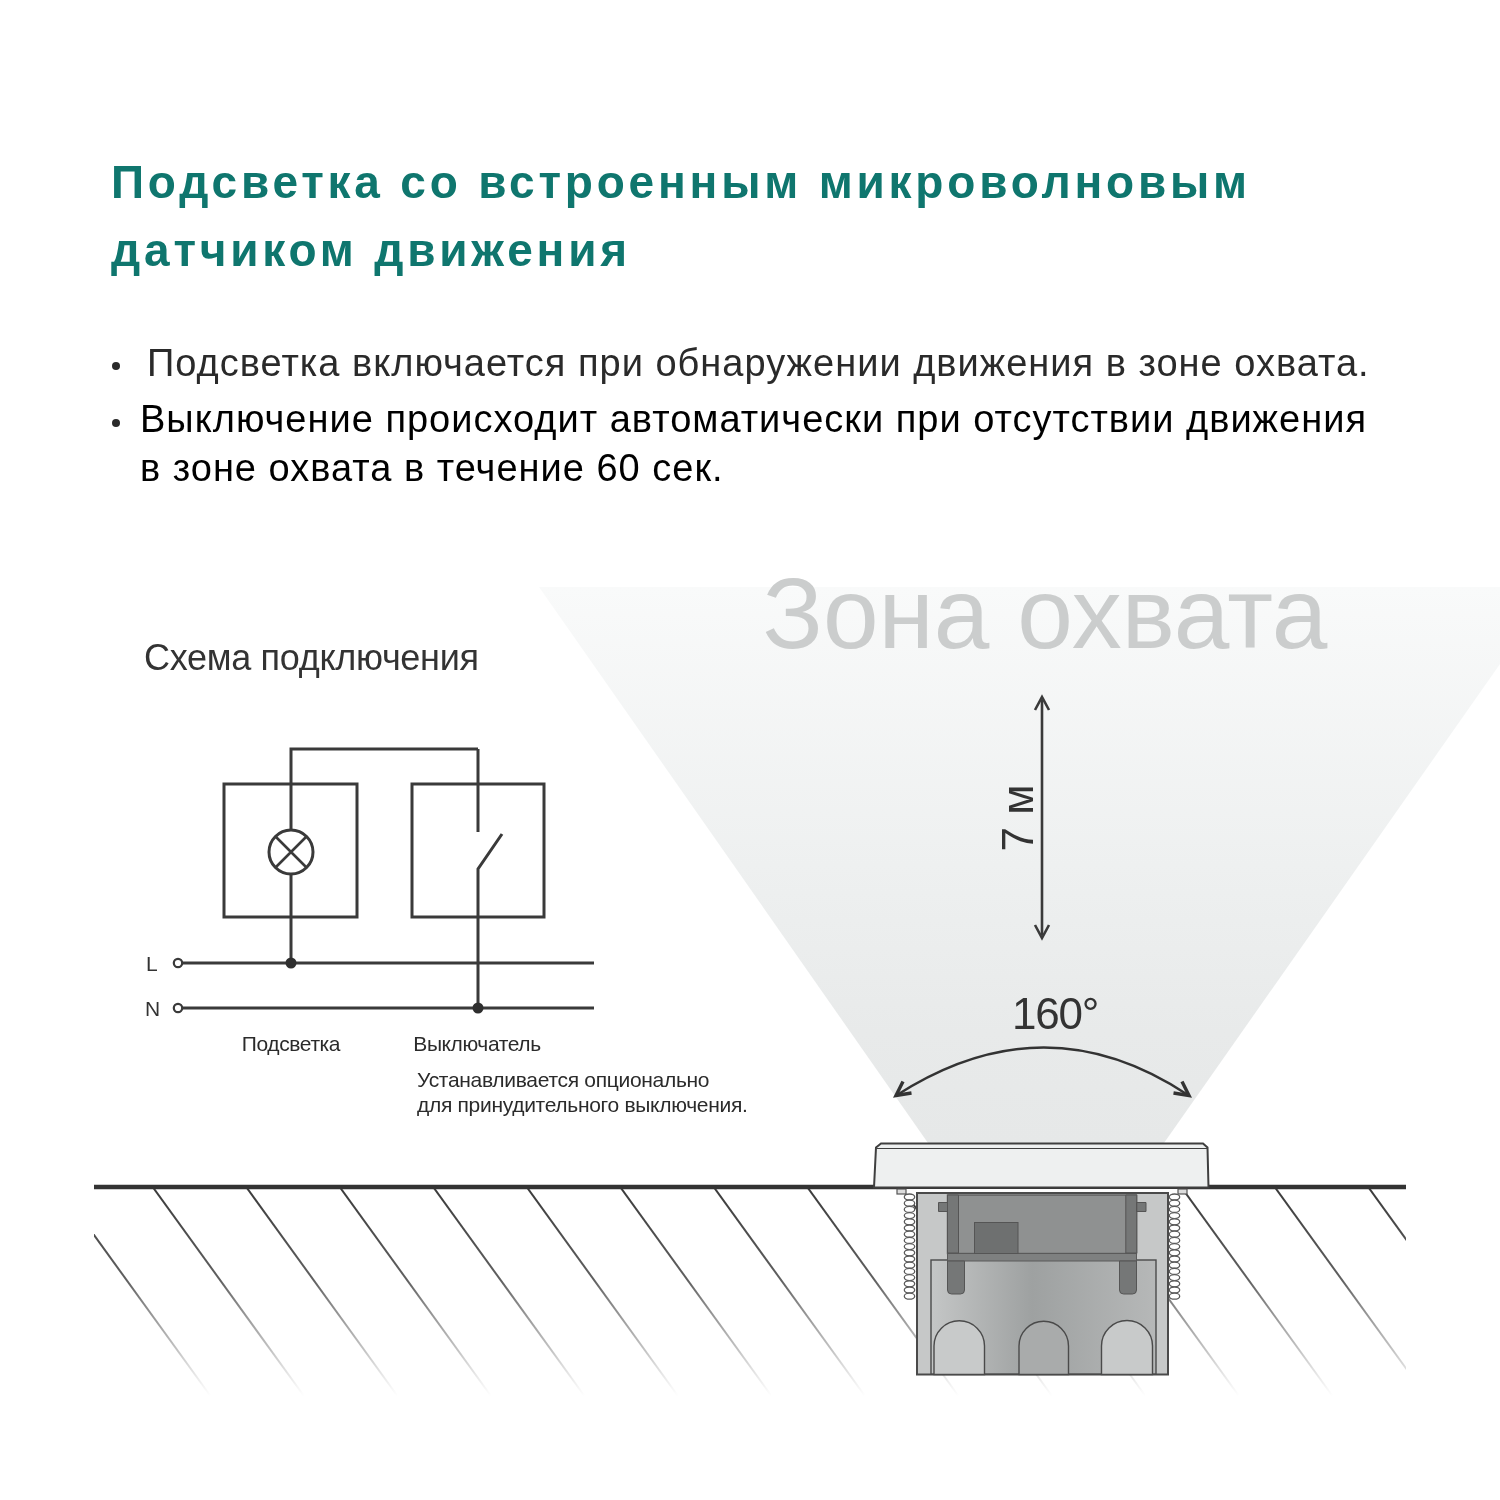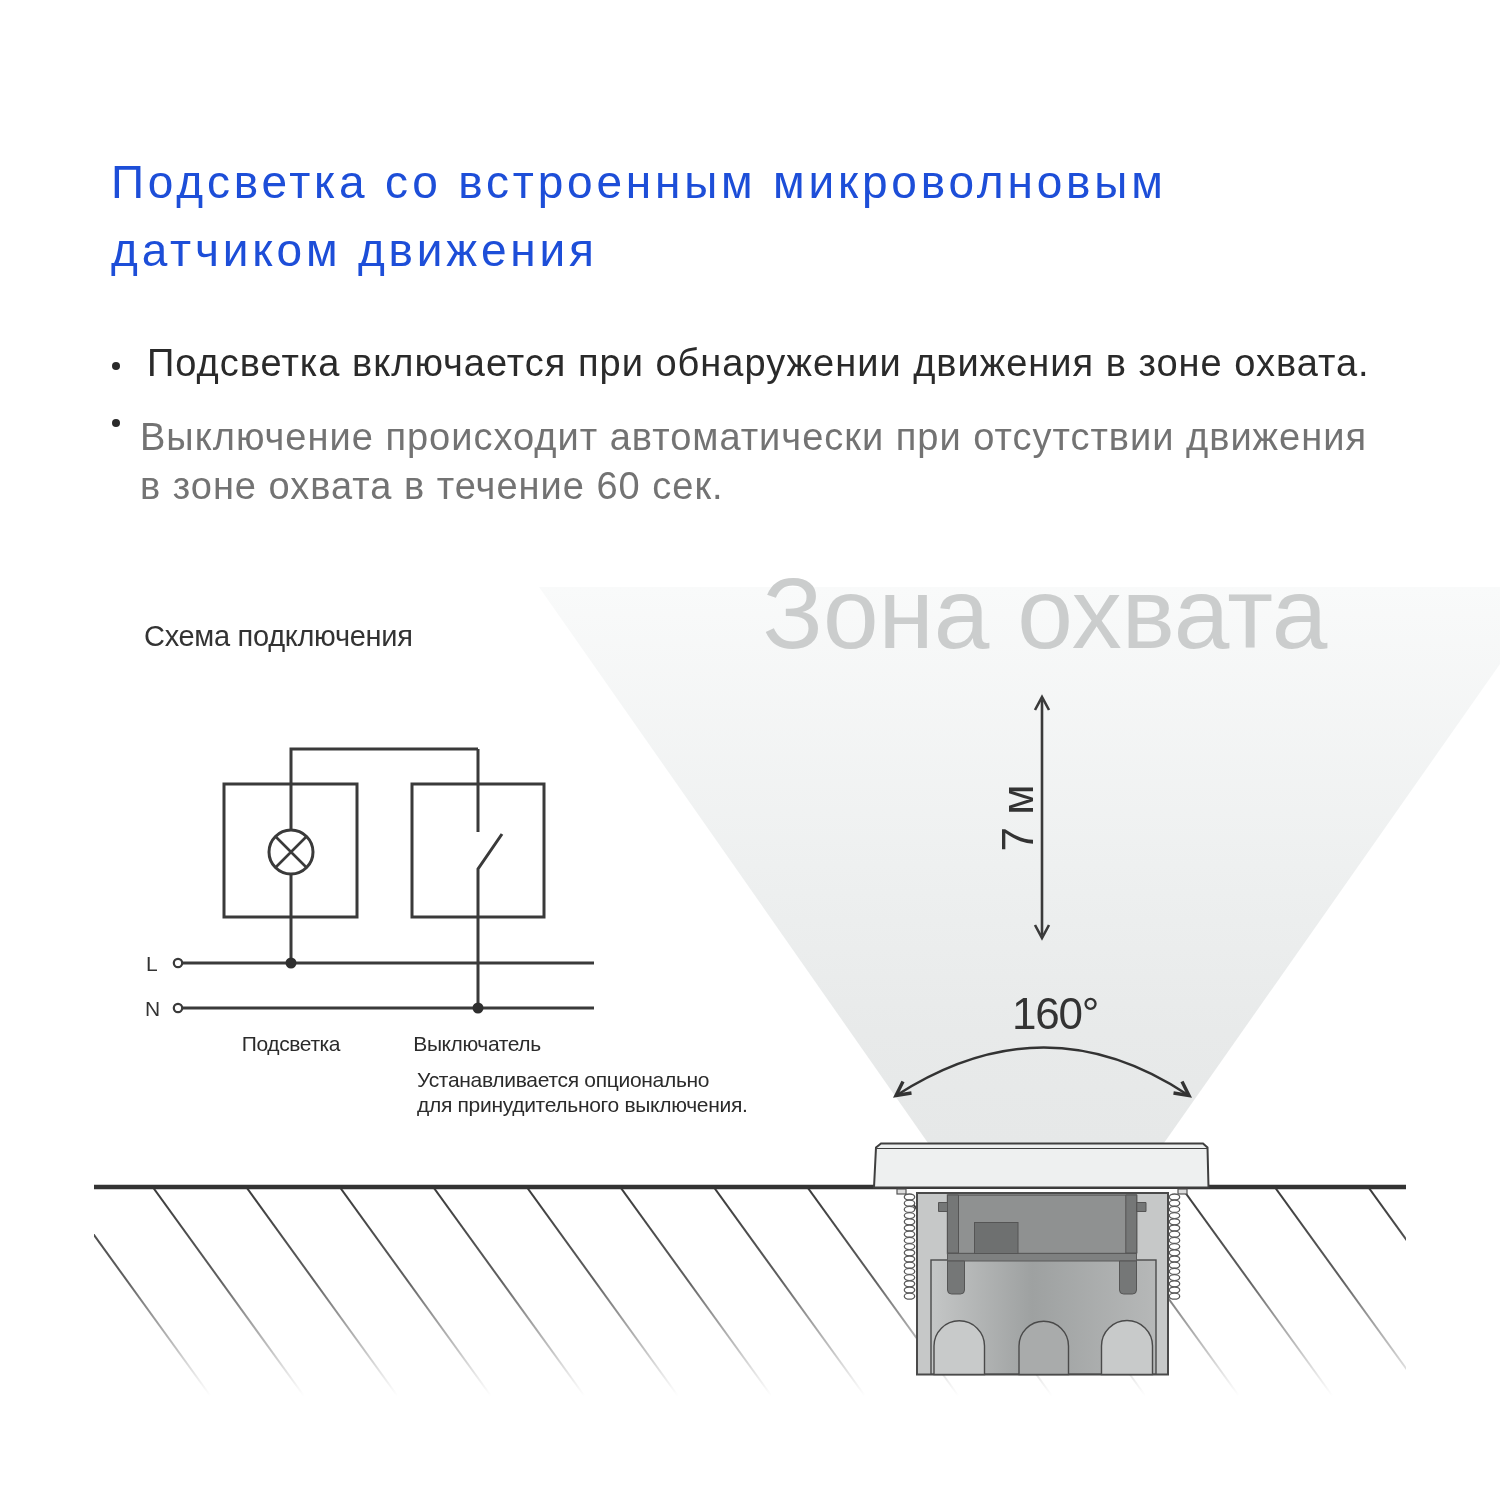--- a/index.html
+++ b/index.html
@@ -145,23 +145,23 @@
 <ellipse cx="1174.5" cy="1271.4" rx="5.2" ry="3.0" fill="#fff" stroke="#5a5a5a" stroke-width="1.3"></ellipse>
 <ellipse cx="1174.5" cy="1277.6" rx="5.2" ry="3.0" fill="#fff" stroke="#5a5a5a" stroke-width="1.3"></ellipse>
 <ellipse cx="1174.5" cy="1283.8" rx="5.2" ry="3.0" fill="#fff" stroke="#5a5a5a" stroke-width="1.3"></ellipse>
 <ellipse cx="1174.5" cy="1290.0" rx="5.2" ry="3.0" fill="#fff" stroke="#5a5a5a" stroke-width="1.3"></ellipse>
 <ellipse cx="1174.5" cy="1296.2" rx="5.2" ry="3.0" fill="#fff" stroke="#5a5a5a" stroke-width="1.3"></ellipse>
 <path d="M876,1147.5 L881,1143.5 H1203 L1207.5,1147.5 L1208.5,1187.5 H874 Z" fill="#eef0f0" stroke="#3f3f3f" stroke-width="2"></path>
 <line x1="876.5" y1="1148.5" x2="1207" y2="1148.5" stroke="#3f3f3f" stroke-width="1.2"></line>
 </g>
 </svg>
 
-<div class="abs" style="left:111px;top:148px;font-size:46px;font-weight:normal;line-height:68px;color:#1d4ed8;letter-spacing:3.8px;">Подсветка со встроенным микроволновым<br>датчиком движения</div>
+<div class="abs" style="left:111px;top:148px;font-size:46px;font-weight:bold;line-height:68px;color:#0f766e;letter-spacing:3.8px;">Подсветка со встроенным микроволновым<br>датчиком движения</div>
 
 <div class="abs" style="left:112px;top:362px;width:8px;height:8px;border-radius:50%;background:#2a2a2a;"></div>
 
 <div class="abs" style="left:147px;top:338px;font-size:38px;line-height:50px;color:#2a2a2a;letter-spacing:1.0px;">Подсветка включается при обнаружении движения в зоне охвата.</div>
 
 <div class="abs" style="left:112px;top:419px;width:8px;height:8px;border-radius:50%;background:#2a2a2a;"></div>
 
-<div class="abs" style="left:140px;top:413px;font-size:38px;line-height:49px;color:#737373;letter-spacing:1.0px;">Выключение происходит автоматически при отсутствии движения<br>в зоне охвата в течение 60 сек.</div>
+<div class="abs" style="left:140px;top:395px;font-size:38px;line-height:49px;color:#000000;letter-spacing:1.0px;">Выключение происходит автоматически при отсутствии движения<br>в зоне охвата в течение 60 сек.</div>
 
-<div class="abs" style="left:144px;top:620px;font-size:29px;color:#333;letter-spacing:-0.3px;">Схема подключения</div>
+<div class="abs" style="left:144px;top:637px;font-size:36px;color:#333;letter-spacing:-0.3px;">Схема подключения</div>
 
 </body></html>

